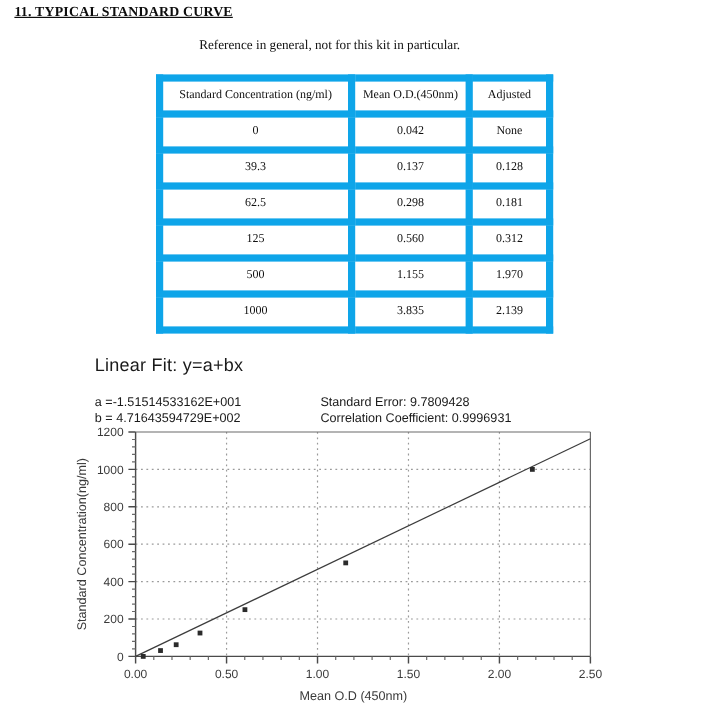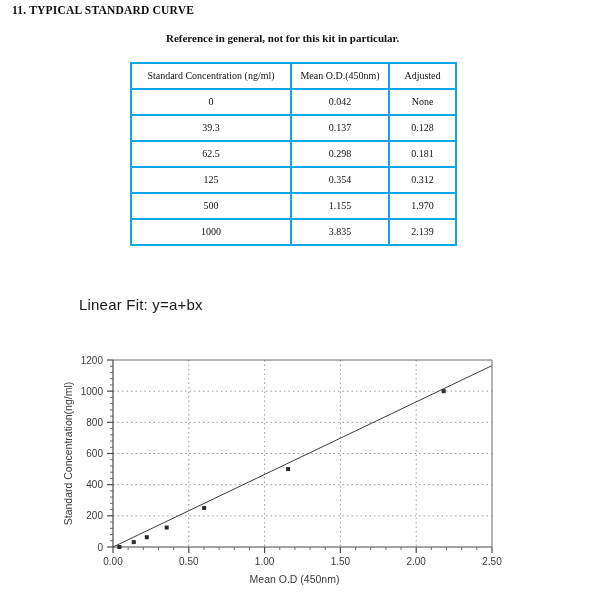--- a/index.html
+++ b/index.html
@@ -19,48 +19,49 @@
   
   .section-title {
     position: absolute;
     left: 12px;
     top: 4px;
     font-family: "Liberation Serif", serif;
     font-weight: bold;
     font-size: 11.5px;
     letter-spacing: 0.2px;
     color: #0d0d0d;
+    text-decoration: underline;
   }
 
   
   .reference-note {
     position: absolute;
     left: 166px;
     top: 32px;
     font-family: "Liberation Serif", serif;
-    font-weight: bold;
+    font-weight: normal;
     font-size: 11px;
     color: #111111;
   }
 
   
   .curve-table {
     position: absolute;
     left: 130px;
     top: 62px;
     width: 325px;
     border-collapse: collapse;
     table-layout: fixed;
     font-family: "Liberation Serif", serif;
     font-size: 10px;
     color: #101010;
   }
   .curve-table th,
   .curve-table td {
-    border: 2px solid #0ea5e9;
+    border: 6px solid #0ea5e9;
     text-align: center;
     padding: 0;
     height: 24px;
     font-weight: normal;
     line-height: 24px;
     white-space: nowrap;
   }
   .curve-table col.c1 { width: 160px; }
   .curve-table col.c2 { width: 98px; }
   .curve-table col.c3 { width: 67px; }
@@ -140,38 +141,44 @@
       <td>0.137</td>
       <td>0.128</td>
     </tr>
     <tr>
       <td>62.5</td>
       <td>0.298</td>
       <td>0.181</td>
     </tr>
     <tr>
       <td>125</td>
-      <td>0.354</td>
+      <td>0.560</td>
       <td>0.312</td>
     </tr>
     <tr>
       <td>500</td>
       <td>1.155</td>
       <td>1.970</td>
     </tr>
     <tr>
       <td>1000</td>
       <td>3.835</td>
       <td>2.139</td>
     </tr>
   </tbody>
 </table>
 
 <div class="fit-block">
   <div class="fit-heading">Linear Fit: y=a+bx</div>
+  <div class="fit-grid">
+    <div>a =-1.51514533162E+001</div>
+    <div>Standard Error: 9.7809428</div>
+    <div>b = 4.71643594729E+002</div>
+    <div>Correlation Coefficient: 0.9996931</div>
+  </div>
 </div>
 
 <div class="chart-wrap">
   <svg class="chart-svg" width="600" height="250" viewBox="0 0 600 250">
     <g id="chart-root">
         <line x1="113" y1="167.83333333333334" x2="492" y2="167.83333333333334" stroke="#9a9a9a" stroke-width="1" stroke-dasharray="1.5,3"></line>
         <line x1="113" y1="136.66666666666669" x2="492" y2="136.66666666666669" stroke="#9a9a9a" stroke-width="1" stroke-dasharray="1.5,3"></line>
         <line x1="113" y1="105.5" x2="492" y2="105.5" stroke="#9a9a9a" stroke-width="1" stroke-dasharray="1.5,3"></line>
         <line x1="113" y1="74.33333333333334" x2="492" y2="74.33333333333334" stroke="#9a9a9a" stroke-width="1" stroke-dasharray="1.5,3"></line>
         <line x1="113" y1="43.16666666666666" x2="492" y2="43.16666666666666" stroke="#9a9a9a" stroke-width="1" stroke-dasharray="1.5,3"></line>

